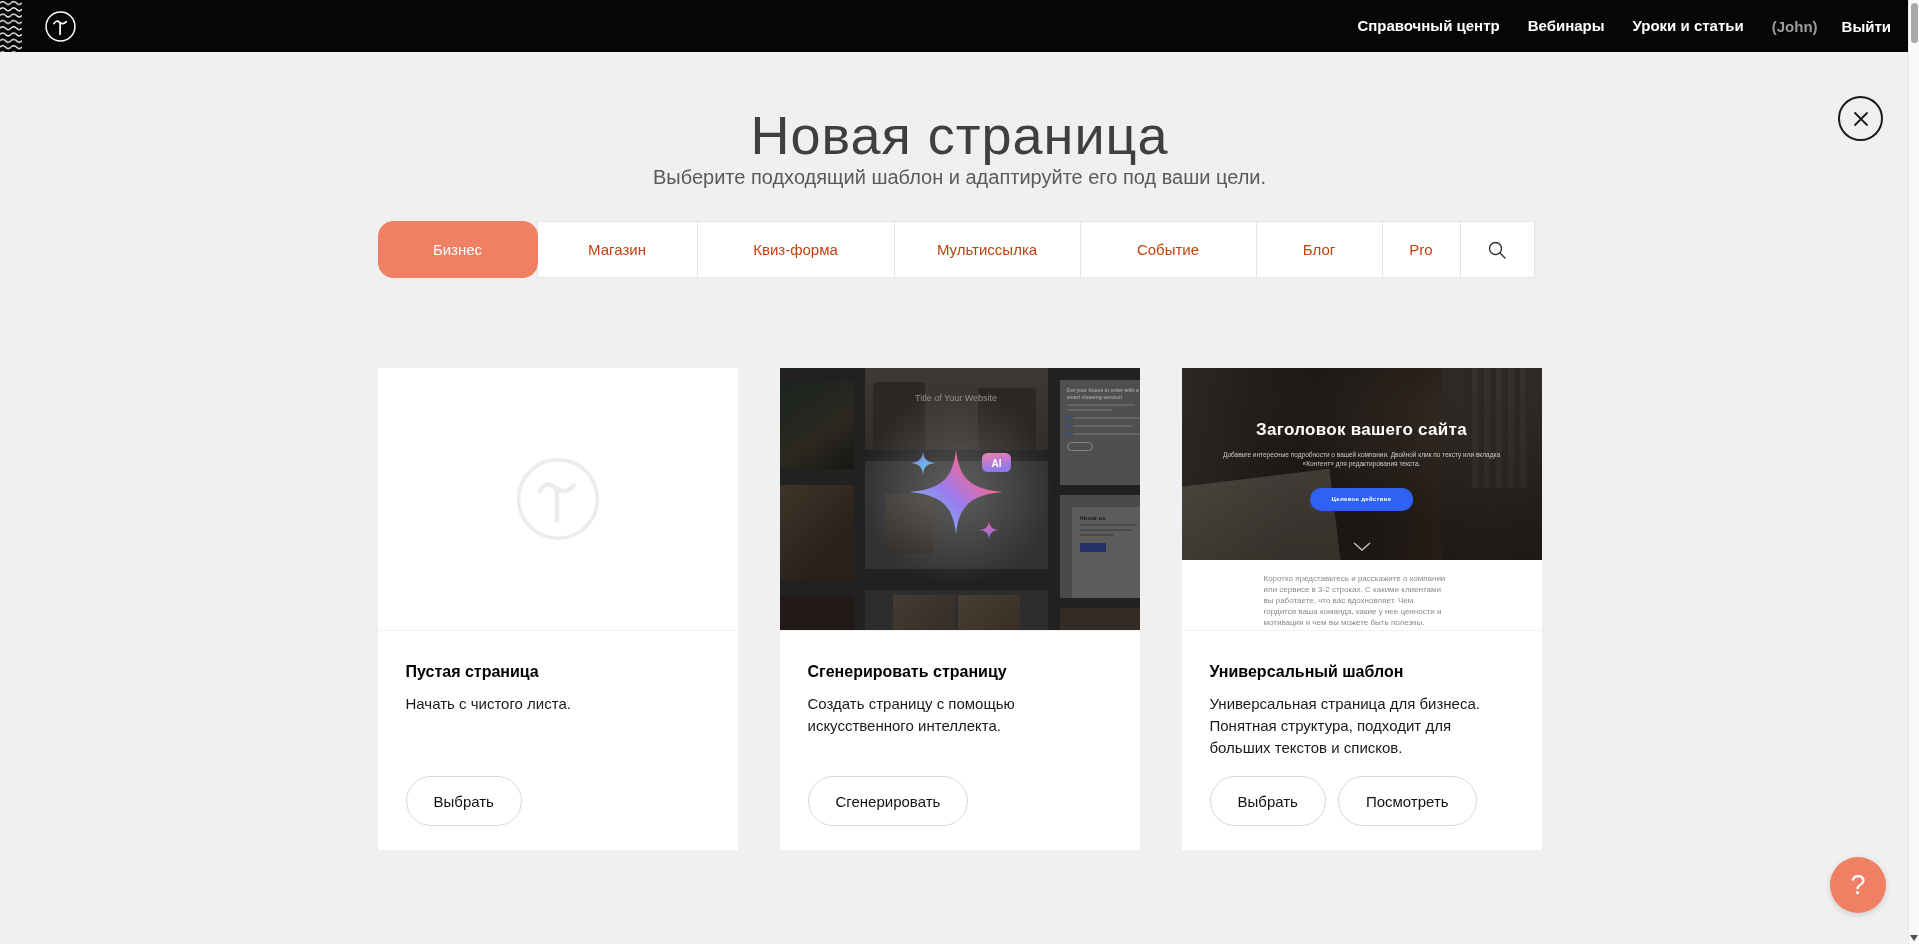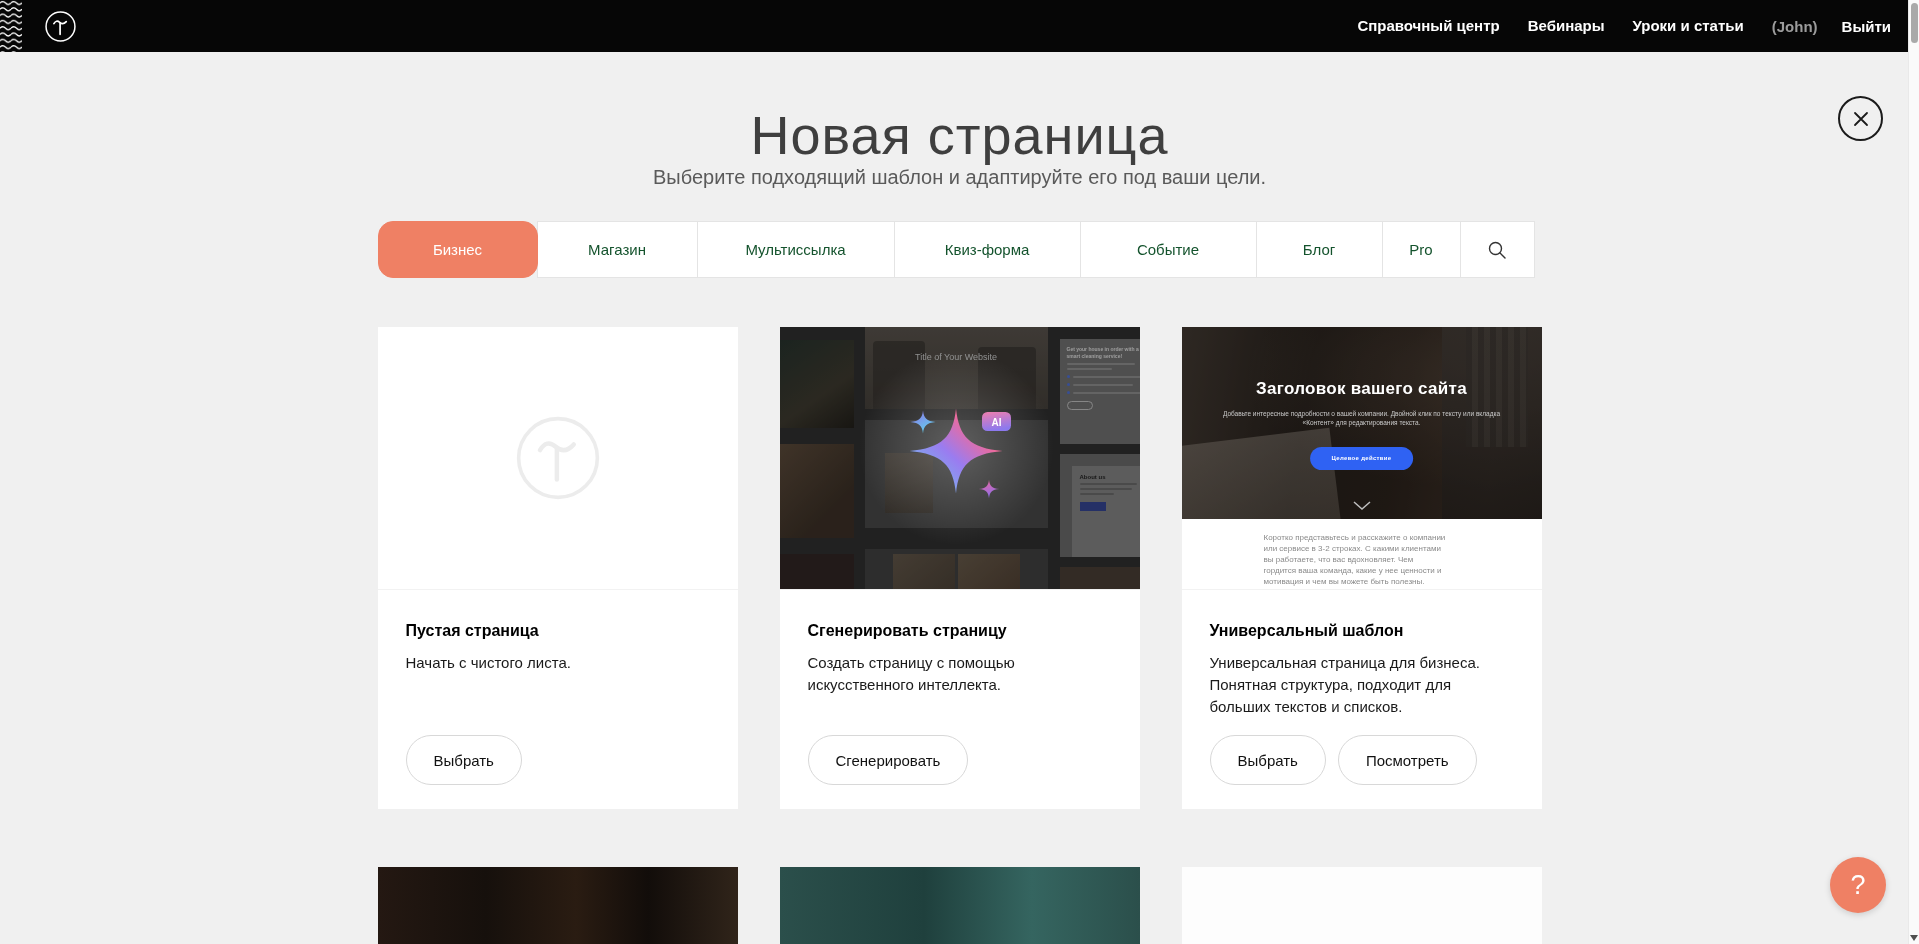--- a/index.html
+++ b/index.html
@@ -57,34 +57,34 @@
     margin-top:52px; text-align:center; font-size:54px; font-weight:300;
     letter-spacing:1px; color:#3f3f3f;
   }
   .page-subtitle {
     text-align:center; font-size:20px; font-weight:300; color:#5a5a5a;
   }
 
   
   .tab-bar { margin-top:32px; display:flex; }
   .tab {
-    height:57px; line-height:55px; text-align:center; font-size:15px; color:#14532d;
+    height:57px; line-height:55px; text-align:center; font-size:15px; color:#c2410c;
     background:#fff; border:1px solid #e4e4e4; margin-left:-1px; cursor:pointer;
     display:flex; align-items:center; justify-content:center;
   }
   .tab:first-child { margin-left:0; }
   .tab.active { background:var(--accent,#ef8064); border-color:var(--accent,#ef8064); color:#fff; z-index:1;border-radius:15px; }
   .tab:nth-child(1){width:160px;} .tab:nth-child(2){width:161px;} .tab:nth-child(3){width:198px;}
   .tab:nth-child(4){width:187px;} .tab:nth-child(5){width:177px;} .tab:nth-child(6){width:127px;}
   .tab:nth-child(7){width:79px;}  .tab:nth-child(8){width:75px;}
 
   
   .cards-grid { margin-top:49px; display:grid; grid-template-columns:repeat(3,360px); column-gap:42px; }
   .cards-grid.row2 { margin-top:58px; }
-  .card { background:#fff; display:flex; flex-direction:column; }
+  .card { background:#fff; display:flex; flex-direction:column;margin-top:41px; }
   .card-img { height:262px; position:relative; overflow:hidden; background:#fff; }
   .card-body { height:220px; padding:32px 28px 24px; display:flex; flex-direction:column; border-top:1px solid #f2f2f2; }
   .card-title { font-size:16px; font-weight:bold; color:#000; }
   .card-desc { margin-top:12px; font-size:15px; line-height:22px; color:#1a1a1a; }
   .card-actions { margin-top:auto; display:flex; gap:12px; }
   .pill-btn {
     background:#fff; border:1px solid #d8d8d8; border-radius:30px; height:50px;
     padding:0 27px; font-size:15px; color:#111; cursor:pointer; font-family:inherit;
   }
 
@@ -191,22 +191,22 @@
   </svg>
 </button>
 
 <main class="content">
   <h1 class="page-title">Новая страница</h1>
   <p class="page-subtitle">Выберите подходящий шаблон и адаптируйте его под ваши цели.</p>
 
   <div class="tab-bar">
     <div class="tab active">Бизнес</div>
     <div class="tab">Магазин</div>
+    <div class="tab">Квиз-форма</div>
     <div class="tab">Мультиссылка</div>
-    <div class="tab">Квиз-форма</div>
     <div class="tab">Событие</div>
     <div class="tab">Блог</div>
     <div class="tab">Pro</div>
     <div class="tab">
       <svg width="20" height="20" viewBox="0 0 20 20">
         <circle cx="8.5" cy="8.5" r="6" stroke="#333" stroke-width="1.4" fill="none"></circle>
         <path d="M13 13 L18 18" stroke="#333" stroke-width="1.4" stroke-linecap="round"></path>
       </svg>
     </div>
   </div>

